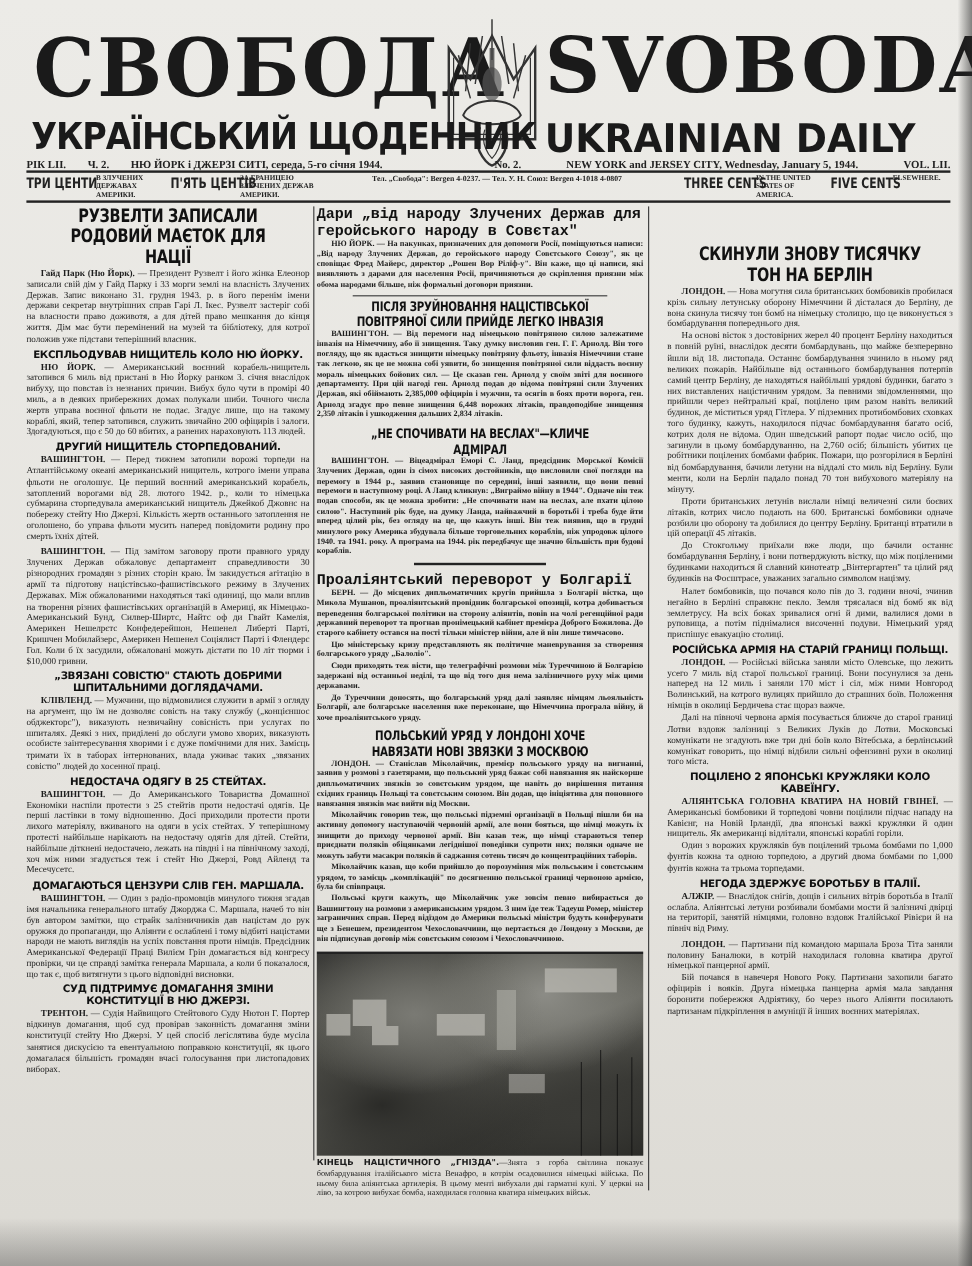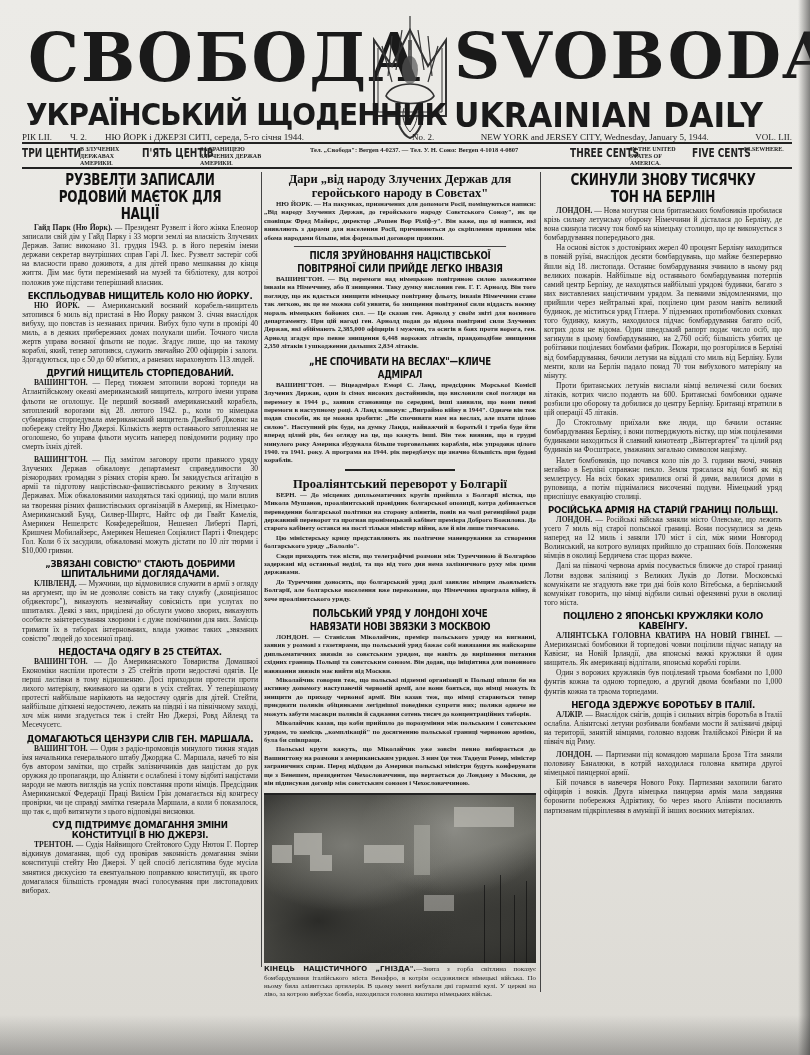--- a/index.html
+++ b/index.html
@@ -45,51 +45,51 @@
   .sub-en {
     position: absolute; left: 432px; top: 88px;
     font-family: "DejaVu Sans", sans-serif; font-weight: bold; font-size: 33px;
     color: #1a1a1a; transform: scaleX(0.95); transform-origin: left;
   }
   .trident {
     position: absolute; left: 340px; top: 2px; width: 96px; height: 130px;
   }
   .dateline {
     position: absolute; left: 0; top: 124px; width: 770px;
-    font-size: 9px; font-weight: normal; color: #222;
+    font-size: 9px; font-weight: bold; color: #222;
     display: flex; justify-content: space-between;
   }
   .dateline .half { display: flex; gap: 18px; width: 330px; }
   .dateline .half.right { justify-content: space-between; width: 380px; }
   .rule-thick { position: absolute; left: 22px; width: 770px; height: 2px; background: #222; }
 
   .pricebar {
     position: absolute; left: 22px; top: 146px; width: 770px; height: 20px;
     display: flex; align-items: flex-start; font-size: 7px; color: #222;
   }
   .price-big { font-family: "DejaVu Sans", sans-serif; font-weight: bold; font-size: 12px; transform: scaleX(0.75); transform-origin: left; white-space: nowrap; }
   .price-small { font-size: 6px; font-weight: bold; line-height: 7px; text-transform: uppercase; width: 60px; }
   .phones { font-size: 6.5px; font-weight: bold; margin-left: 40px; width: 230px; line-height: 8px; }
 
   
   .col { position: absolute; top: 172px; font-size: 7.6px; line-height: 9.1px; text-align: justify; color: #1e1e1e; }
   .col-left { left: 22px; width: 236px; }
   .col-mid { left: 264px; width: 272px; }
-  .col-right { left: 544px; width: 238px; }
+  .col-right { left: 556px; width: 238px; margin-top: 32px; }
   .vrule { position: absolute; top: 172px; width: 1px; background: #444; }
 
   h2.head {
     font-family: "DejaVu Sans", sans-serif; font-weight: bold; text-align: center;
     color: #111; letter-spacing: -0.3px; text-transform: uppercase;
   }
   .h-cond { transform: scaleX(0.78); transform-origin: center; }
   .big-head { font-size: 15.5px; line-height: 17px; }
   .mid-head { font-size: 11px; line-height: 13px; }
   .small-head { font-size: 8.6px; line-height: 10px; font-family: "DejaVu Serif", serif; }
-  .roman-head { font-family: Liberation Serif, serif; font-weight: bold; font-size: 12.5px; line-height: 14px; text-align:center; color:#111; text-transform: none; }
+  .roman-head { font-family: Liberation Mono, monospace; font-weight: bold; font-size: 12.5px; line-height: 14px; text-align:left; color:#111; text-transform: none; }
   p.body { text-indent: 12px; margin-bottom: 1px; }
   p.body .dl { font-weight: bold; }
   .section { margin-bottom: 4px; }
   .sep-bar { width: 110px; height: 2px; background: #222; margin: 4px auto 6px; }
   .bold-body { font-weight: bold; font-size: 6.8px; line-height: 8.4px; }
 
   .photo {
     position: relative; width: 272px; height: 170px; margin-top: 6px;
     background:
       radial-gradient(ellipse at 30% 30%, #7a7a74 0%, rgba(0,0,0,0) 40%),

